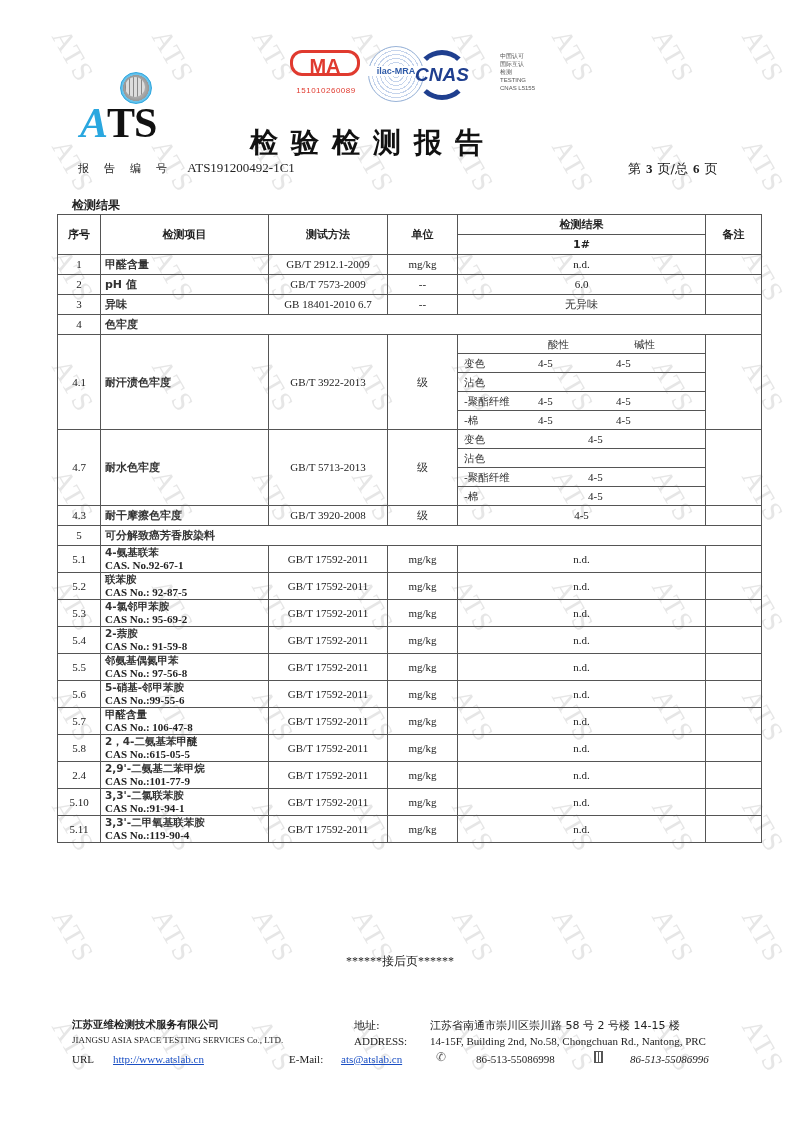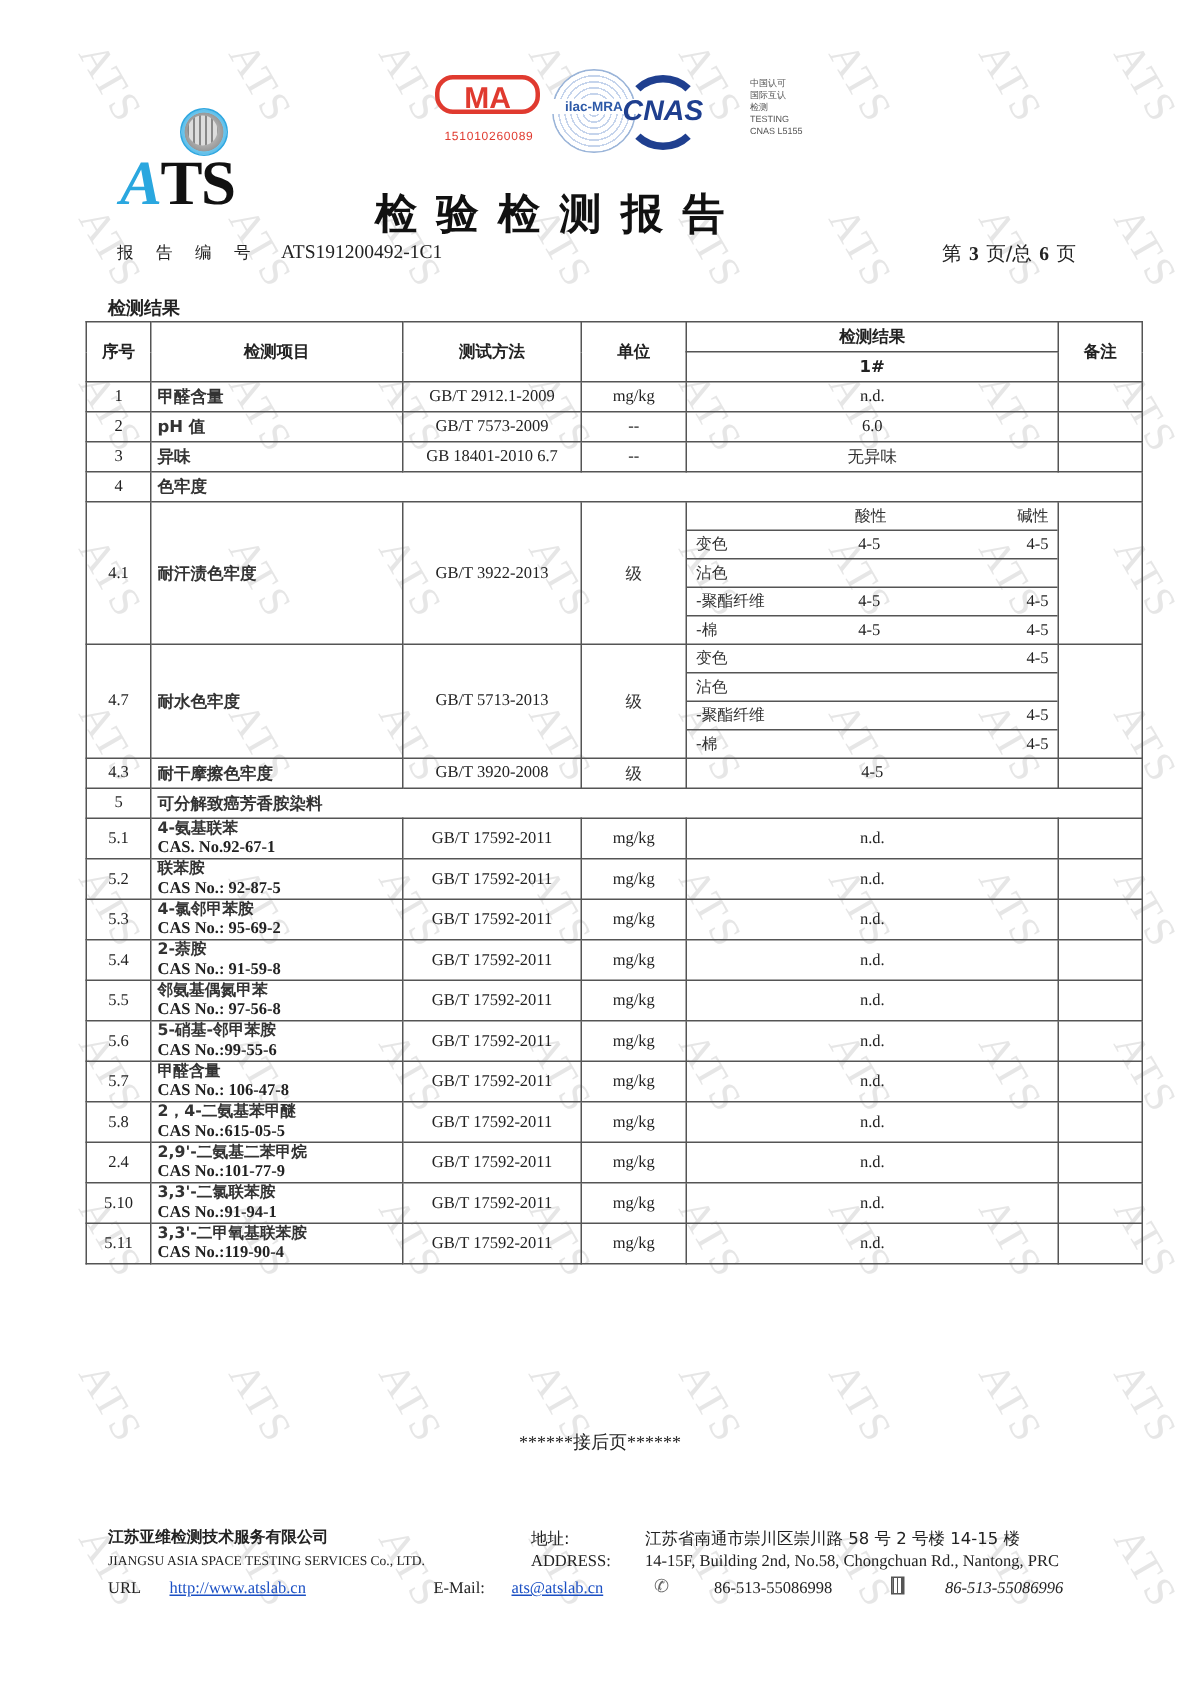--- a/index.html
+++ b/index.html
@@ -45,21 +45,21 @@
 
   .section { left:72px; top:197px; font-family:"DejaVu Sans",sans-serif; font-weight:bold; font-size:12px; }
 
   
   table.rt { position:absolute; left:57px; top:214px; width:704px; border-collapse:collapse; z-index:1; table-layout:fixed; }
   table.rt td, table.rt th { border:1px solid #555; font-size:11px; padding:0 4px; height:19px; line-height:13px; }
   table.rt th { font-family:"DejaVu Sans",sans-serif; font-weight:bold; font-size:11px; }
   .c { text-align:center; }
   .l { text-align:left;font-weight:bold; }
   .zh { font-family:"DejaVu Sans",sans-serif; font-size:10.5px; color:#333; }
-  .sub { display:flex;justify-content:space-between; }
+  .sub { display:flex; }
   .sub .k { width:74px; }
   .sub .v1 { width:78px; }
   .r2 td { height:30px; }
   td.nest { padding:0 !important; }
   table.inner { width:100%; border-collapse:collapse; }
   table.inner td { border:none; border-bottom:1px solid #555; height:18px; padding:0 6px; font-size:11px; }
   table.inner tr:last-child td { border-bottom:none; }
 
   .cont { left:0; width:800px; top:953px; text-align:center; font-size:12px; }
   .co-zh { left:72px; top:1018px; font-family:"DejaVu Sans",sans-serif; font-weight:bold; font-size:10.5px; }

